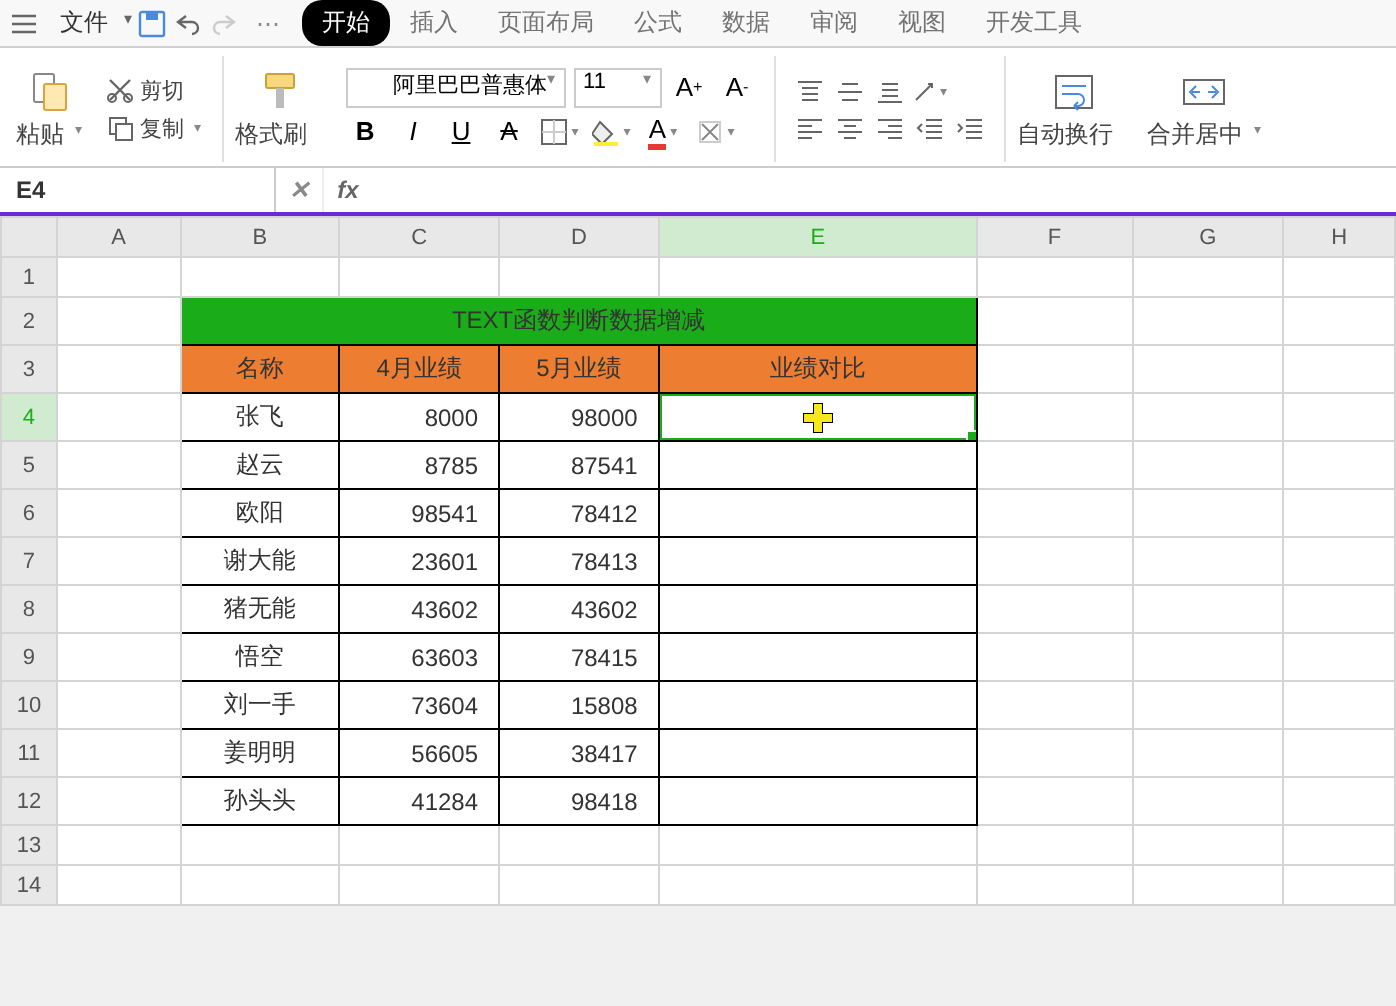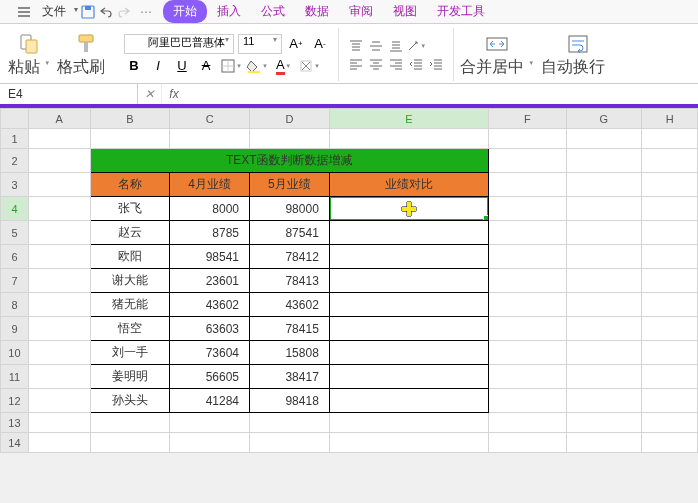--- a/index.html
+++ b/index.html
@@ -1,53 +1,53 @@
 <!DOCTYPE html>
 <html><head>
 <meta charset="utf-8">
 <style>
   * { box-sizing: border-box; margin: 0; padding: 0; }
   body { font-family: "Microsoft YaHei", Arial, sans-serif; font-size: 12px; background: #f0f0f0; width: 698px; height: 503px; overflow: hidden; position: relative; }
   
   
-  .menubar { background: #f8f8f8; border-bottom: 1px solid #d0d0d0; display: flex; align-items: center; height: 24px; padding: 0 16px; }
+  .menubar { background: #f8f8f8; border-bottom: 1px solid #d0d0d0; display: flex; align-items: center; height: 24px; padding: 0 4px; }
   .menu-icon { width: 16px; height: 16px; display: flex; align-items: center; justify-content: center; margin-right: 2px; }
   .menu-icon svg { width: 14px; height: 14px; }
   .menu-item { padding: 2px 8px; font-size: 12px; cursor: default; color: #333; }
   .menu-item.file { padding-right: 14px; position: relative; }
   .menu-item.file::after { content: "▾"; font-size: 8px; position: absolute; right: 2px; top: 4px; color: #666; }
   .menu-dots { padding: 0 6px; color: #888; letter-spacing: 1px; }
   .tab-group { display: flex; margin-left: 4px; }
-  .tab { padding: 3px 10px; font-size: 12px; color: #a21caf; cursor: default; }
-  .tab.active { background: #8b5cf6; color: #fff; border-radius: 10px; }
+  .tab { padding: 3px 10px; font-size: 12px; color: #737373; cursor: default; }
+  .tab.active { background: #000000; color: #fff; border-radius: 10px; }
   
   
   .ribbon { background: #fff; display: flex; align-items: center; padding: 4px 2px 2px 6px; gap: 4px; border-bottom: 1px solid #ccc; height: 60px; }
   .ribbon-group { display: flex; flex-direction: column; gap: 2px; padding: 0 4px; }
   .ribbon-group.border-r { border-right: 1px solid #e0e0e0; padding-right: 8px; height: 100%; justify-content: center; }
   .big-btn { display: flex; flex-direction: column; align-items: center; gap: 1px; padding: 2px; cursor: default; }
   .big-btn .icon { width: 24px; height: 24px; display: flex; align-items: center; justify-content: center; }
-  .big-btn .label { font-size: 16px; color: #444; position: relative; padding-right: 9px; }
+  .big-btn .label { font-size: 12px; color: #444; position: relative; padding-right: 9px; }
   .big-btn .label::after { content: "▾"; font-size: 7px; position: absolute; right: 0; top: 2px; color: #888; }
   .big-btn .label.nodrop::after { content: ""; }
   .small-row { display: flex; align-items: center; gap: 4px; }
   .small-btn { display: flex; align-items: center; gap: 3px; font-size: 11px; color: #444; padding: 1px 2px; cursor: default; }
   .small-btn .icon { width: 14px; height: 14px; display: flex; align-items: center; justify-content: center; }
   .font-select, .size-select { border: 1px solid #ccc; font-size: 11px; height: 20px; padding: 0 4px; background: #fff; }
   .font-select { width: 110px; text-align: right; }
   .size-select { width: 44px; }
   .dd::after { content: "▾"; font-size: 7px; margin-left: 2px; color: #888; }
   .fmt-btn { width: 20px; height: 20px; display: flex; align-items: center; justify-content: center; border: 1px solid transparent; font-size: 13px; cursor: default; }
   .fmt-btn.w { width: 22px; }
   .align-btn { width: 18px; height: 16px; display: flex; align-items: center; justify-content: center; cursor: default; }
   .align-grid { display: flex; flex-direction: column; gap: 2px; }
   .align-row { display: flex; gap: 2px; align-items: center; }
 
   
-  .formula-bar { display: flex; background: #fff; border-bottom: 4px solid #6d28d9; height: 24px; }
+  .formula-bar { display: flex; background: #fff; border-bottom: 2px solid #6d28d9; height: 24px; font-weight: bold; }
   .name-box { width: 138px; border-right: 1px solid #ccc; padding: 0 8px; font-size: 12px; color: #333; height: 100%; display: flex; align-items: center; }
   .fb-btn { width: 24px; display: flex; align-items: center; justify-content: center; color: #888; font-style: italic; height: 100%; border-right: 1px solid #eee; }
   .fx-label { width: 24px; display: flex; align-items: center; justify-content: center; font-style: italic; color: #666; font-size: 12px; }
   .formula-input { flex: 1; padding: 0 6px; font-size: 12px; }
 
   
   .grid-wrap { position: relative; background: #fff; }
   table.grid { border-collapse: collapse; table-layout: fixed; }
   .grid th, .grid td { border: 1px solid #d4d4d4; font-size: 12px; text-align: center; color: #333; height: 20px; background: #fff; overflow: hidden; }
   .grid th { background: #e8e8e8; color: #555; font-weight: normal; font-size: 11px; }
@@ -97,37 +97,59 @@
   </span>
   <span class="menu-icon">
     <svg viewBox="0 0 14 14">
         <path d="M8 3l4 3-4 3M12 6H5a3 3 0 0 0 0 6" fill="none" stroke="#ccc" stroke-width="1.2"></path>
       </svg>
   </span>
   <span class="menu-dots">⋯</span>
   <div class="tab-group">
     <span class="tab active">开始</span>
     <span class="tab">插入</span>
+    <span class="tab">页面布局</span>
     <span class="tab">公式</span>
     <span class="tab">数据</span>
     <span class="tab">审阅</span>
     <span class="tab">视图</span>
     <span class="tab">开发工具</span>
   </div>
 </div>
 
 <div class="ribbon">
   <div class="big-btn">
     <span class="icon">
       <svg viewBox="0 0 24 24">
           <rect x="4" y="3" width="10" height="14" rx="1" fill="#fff" stroke="#888"></rect>
           <rect x="9" y="8" width="11" height="13" rx="1" fill="#ffe9b3" stroke="#d9a43e"></rect>
         </svg>
     </span>
     <span class="label">粘贴</span>
+  </div>
+  <div class="ribbon-group border-r">
+    <div class="small-btn">
+      <span class="icon">
+          <svg viewBox="0 0 14 14">
+            <path d="M2 2l10 10M12 2 2 12" stroke="#666" stroke-width="1.2"></path>
+            <circle cx="3" cy="11" r="2" fill="none" stroke="#666"></circle>
+            <circle cx="11" cy="11" r="2" fill="none" stroke="#666"></circle>
+          </svg>
+        </span>
+      <span>剪切</span>
+    </div>
+    <div class="small-btn dd">
+      <span class="icon">
+          <svg viewBox="0 0 14 14">
+            <rect x="2" y="2" width="8" height="8" fill="none" stroke="#666"></rect>
+            <rect x="5" y="5" width="8" height="8" fill="#fff" stroke="#666"></rect>
+          </svg>
+        </span>
+      <span>复制</span>
+    </div>
   </div>
   <div class="big-btn">
     <span class="icon">
       <svg viewBox="0 0 24 24">
           <rect x="5" y="3" width="14" height="7" rx="1" fill="#f9d77e" stroke="#c9a23e"></rect>
           <rect x="10" y="10" width="4" height="10" fill="#bbb"></rect>
         </svg>
     </span>
     <span class="label nodrop">格式刷</span>
   </div>
@@ -215,34 +237,34 @@
             <svg width="14" height="12">
               <path d="M5 2h8M5 5h8M5 8h8M5 11h8M1 4l2 2-2 2" stroke="#666" fill="none"></path>
             </svg>
           </span>
       </div>
     </div>
   </div>
   <div class="big-btn">
     <span class="icon">
         <svg viewBox="0 0 24 24">
+          <rect x="3" y="4" width="18" height="16" fill="none" stroke="#666"></rect>
+          <path d="M6 9h12M6 13h8a3 3 0 0 1 0 6h-2m0 0 2-2m-2 2 2 2" stroke="#4a89dc" fill="none"></path>
+        </svg>
+      </span>
+    <span class="label nodrop">自动换行</span>
+  </div>
+  <div class="big-btn">
+    <span class="icon">
+        <svg viewBox="0 0 24 24">
           <rect x="2" y="6" width="20" height="12" fill="none" stroke="#666"></rect>
           <path d="M6 12h4m4 0h4M8 9l-3 3 3 3m8-6 3 3-3 3" stroke="#4a89dc" fill="none"></path>
         </svg>
       </span>
     <span class="label">合并居中</span>
-  </div>
-  <div class="big-btn">
-    <span class="icon">
-        <svg viewBox="0 0 24 24">
-          <rect x="3" y="4" width="18" height="16" fill="none" stroke="#666"></rect>
-          <path d="M6 9h12M6 13h8a3 3 0 0 1 0 6h-2m0 0 2-2m-2 2 2 2" stroke="#4a89dc" fill="none"></path>
-        </svg>
-      </span>
-    <span class="label nodrop">自动换行</span>
   </div>
 </div>
 
 <div class="formula-bar">
   <div class="name-box">E4</div>
   <div class="fb-btn">✕</div>
   <div class="fx-label">fx</div>
   <div class="formula-input"></div>
 </div>
 

